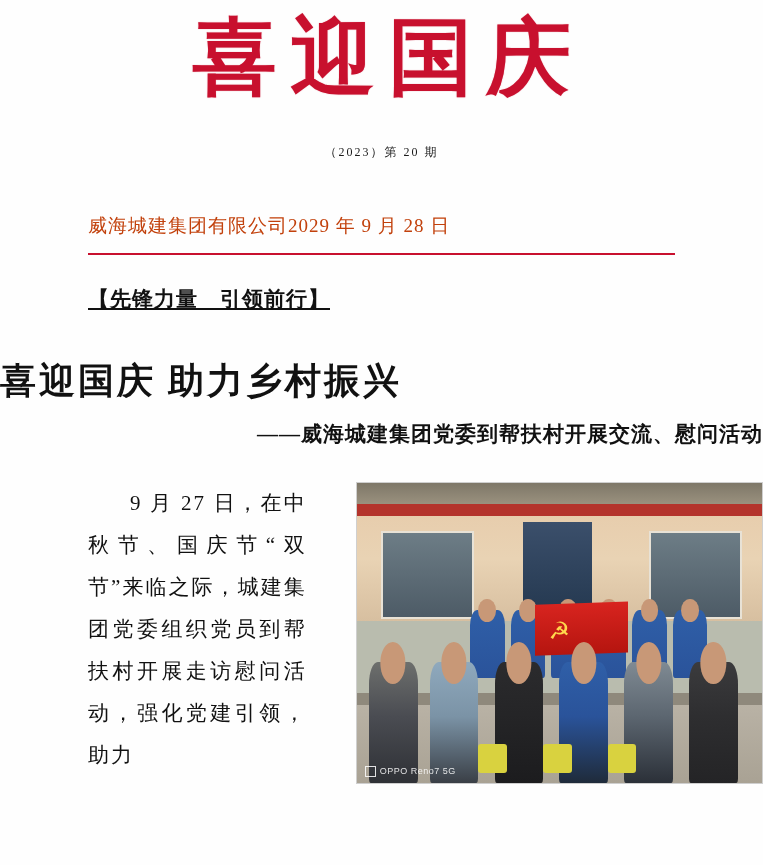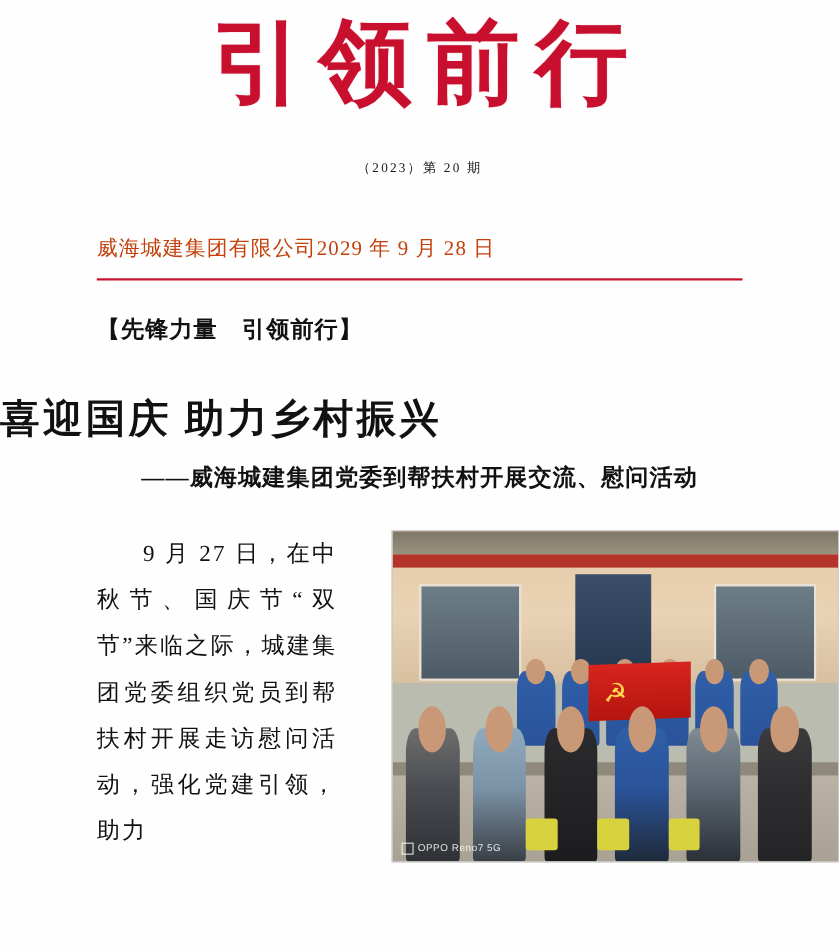--- a/index.html
+++ b/index.html
@@ -66,33 +66,34 @@
     background: #c8102e;
   }
 
   
   .col-head {
     margin: 30px 0 0 88px;
     font-size: 21px;
     font-weight: bold;
     letter-spacing: 1px;
     color: #111;
+    text-decoration: underline;
   }
 
   
   .headline {
     margin-top: 44px;
     font-size: 36px;
     font-weight: bold;
     letter-spacing: 3px;
     color: #111;
   }
   .subhead {
     margin-top: 14px;
-    text-align: center;
+    text-align: right;
     font-size: 21px;
     font-weight: bold;
     letter-spacing: 1px;
     color: #111;
   }
 
   
   .body-area {
     margin-top: 34px;
     padding-left: 88px;
@@ -219,21 +220,21 @@
     border: 1px solid rgba(255,255,255,0.85);
     display: inline-block;
   }
 </style>
 </head>
 <body>
 
 <div class="page">
 
   <div class="masthead">
-    <div class="masthead-title">引领前行</div>
+    <div class="masthead-title">喜迎国庆</div>
   </div>
 
   <div class="issue-line">（2023）第 20 期</div>
 
   <div class="pub-row">
     <div class="pub-left">威海城建集团有限公司</div>
     <div class="pub-right">2029 年 9 月 28 日</div>
   </div>
 
   <div class="rule"></div>

